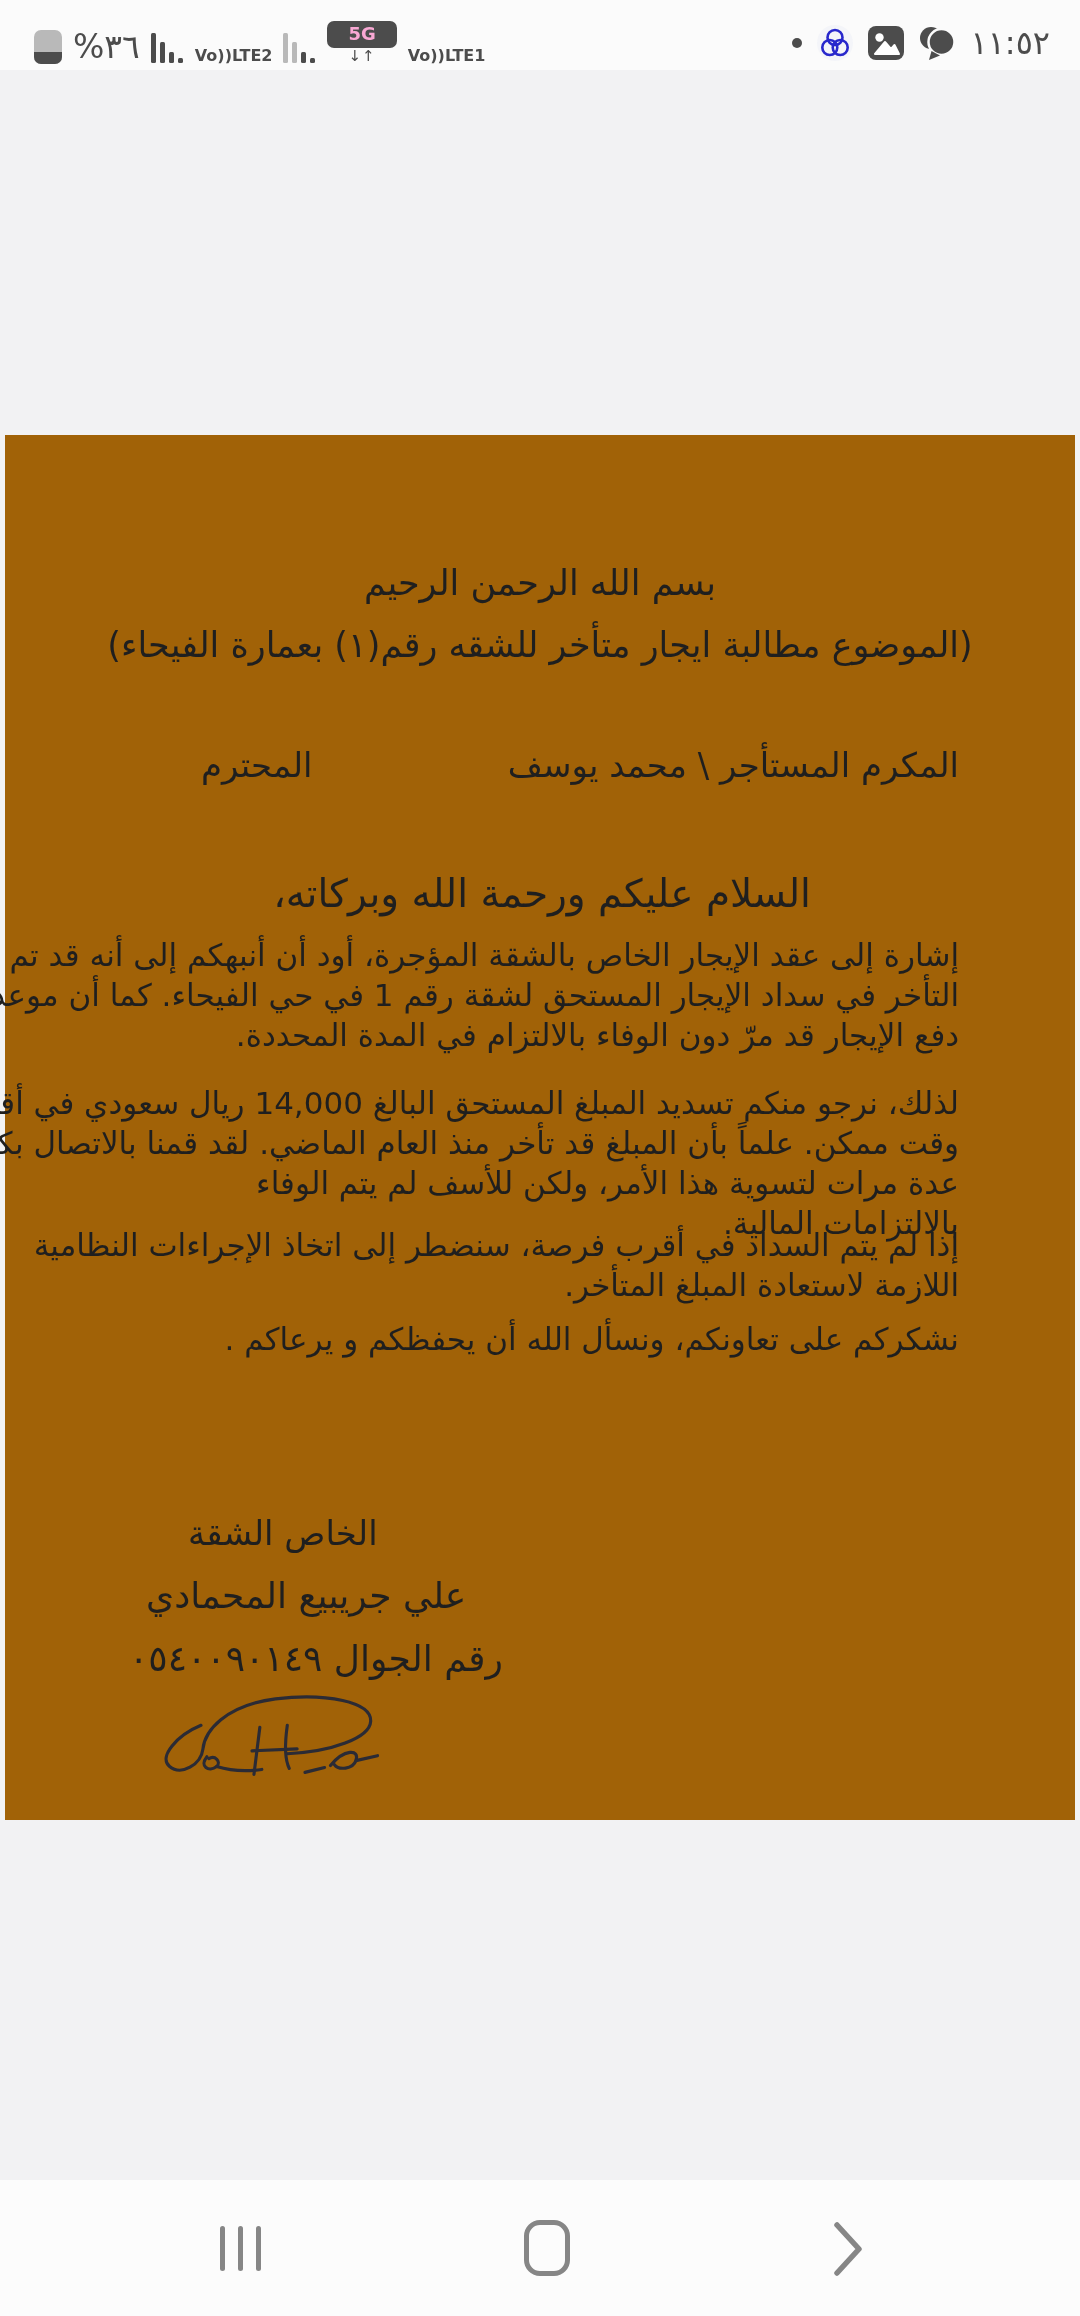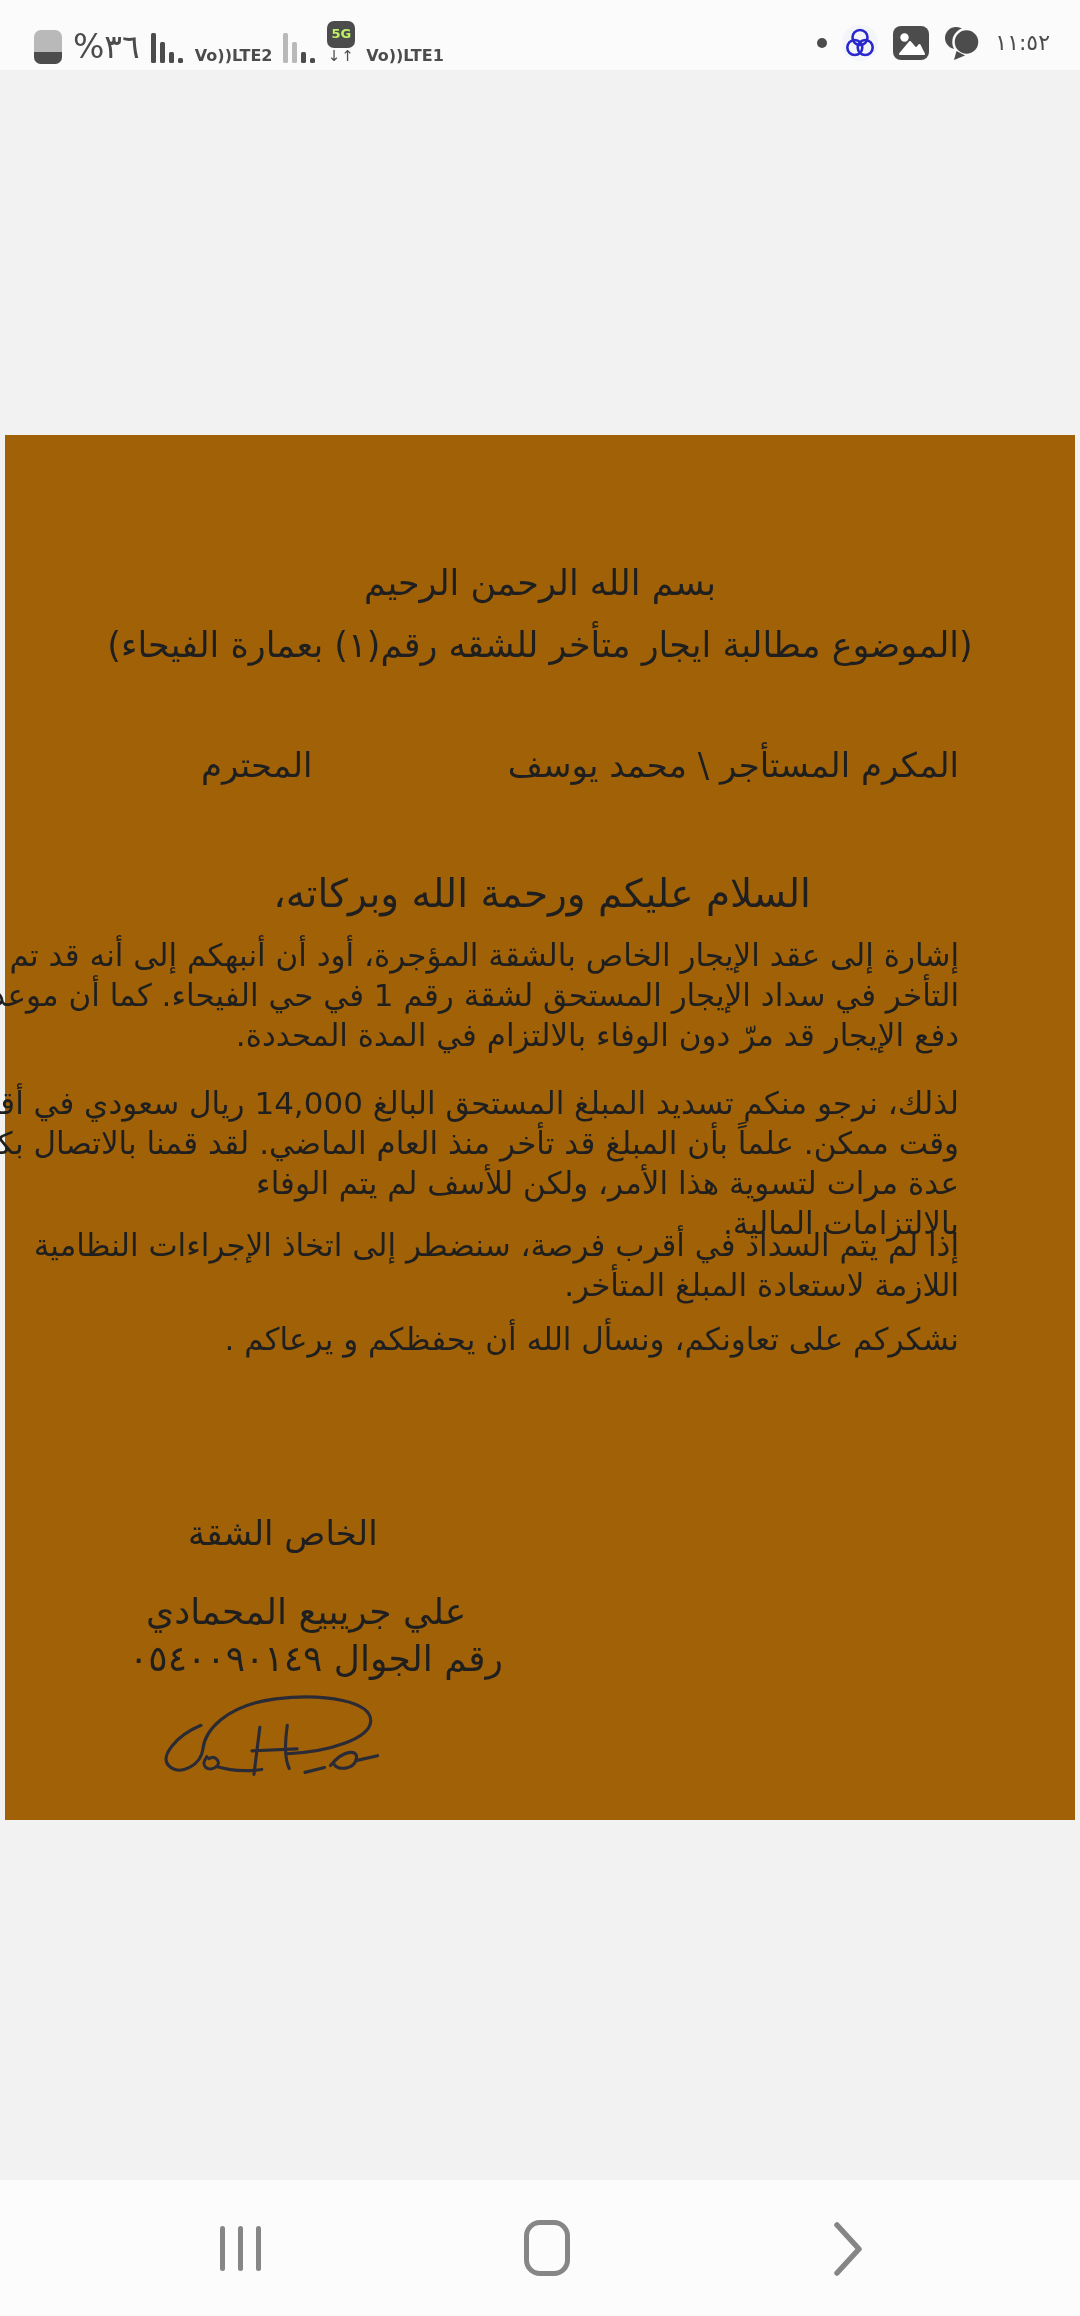--- a/index.html
+++ b/index.html
@@ -25,26 +25,26 @@
   .battery { position:relative; width:28px; height:34px; border-radius:7px;
     background:#b9b9b9; overflow:hidden; }
   .battery .fill { position:absolute; left:0; right:0; bottom:0; height:12px; background:#4c4c4c; }
 
   .pct { font-size:33px; line-height:34px; letter-spacing:-1px; }
 
   .carrier { display:flex; flex-direction:row; align-items:flex-start;
     font-size:16px; font-weight:bold; line-height:17px; }
 
   .fivegstack { display:flex; flex-direction:column; align-items:center; margin-top:-14px; }
-  .badge5g { background:#4c4c4c; color:#bef264; font-size:13px; font-weight:bold;
-    border-radius:7px; padding:1px 4px 3px; line-height:23px; }
+  .badge5g { background:#4c4c4c; color:#f9a8d4; font-size:18px; font-weight:bold;
+    border-radius:7px; padding:1px 21px 3px; line-height:23px; }
   .arrows { font-size:15px; line-height:16px; letter-spacing:1px; }
 
   .notifdot { width:10px; height:10px; border-radius:50%; background:#4c4c4c; }
-  .time { font-size:22px; line-height:36px; }
+  .time { font-size:32px; line-height:36px; }
 
   
   .page {
     position:absolute; left:5px; top:435px; width:1070px; height:1385px;
     background:#a16207; color:#1f1f1f;
   }
   .page [dir="rtl"] { unicode-bidi:embed; }
   .centerline { position:absolute; left:0; right:0; text-align:center; font-size:35px; }
   .addr-row { position:absolute; left:196px; right:116px; display:flex;
     justify-content:space-between; font-size:34px; direction:rtl; }
@@ -151,21 +151,21 @@
   </div>
 
   <div class="para" style="top:790px;">
     <div class="jl">إذا لم يتم السداد في أقرب فرصة، سنضطر إلى اتخاذ الإجراءات النظامية</div>
     <div class="jl-end">اللازمة لاستعادة المبلغ المتأخر.</div>
   </div>
 
   <div class="para jl-end" style="top:884px; text-align:right;">نشكركم على تعاونكم، ونسأل الله أن يحفظكم و يرعاكم .</div>
 
   <div class="sigline" style="left:183px; top:1078px; font-size:34px;">الخاص الشقة</div>
-  <div class="sigline" style="left:141px; top:1140px;margin-top:16px;">علي جريبيع المحمادي</div>
+  <div class="sigline" style="left:141px; top:1140px;">علي جريبيع المحمادي</div>
   <div class="sigline" style="left:124px; top:1203px;">رقم الجوال ٠٥٤٠٠٩٠١٤٩</div>
 
   <svg width="255" height="100" viewBox="0 0 260 100" style="position:absolute; left:145px; top:1256px;">
     <g fill="none" stroke="#2b2b35" stroke-width="3.2" stroke-linecap="round">
       <path d="M 52 34 C 28 44 8 66 20 76 C 32 86 52 74 54 58 C 56 40 76 14 128 7 C 180 1 226 10 225 30 C 224 47 185 61 140 63"></path>
       <path d="M 58 66 C 50 76 60 82 68 76 C 73 71 66 64 60 68"></path>
       <path d="M 68 76 C 84 81 100 81 114 79"></path>
       <path d="M 112 36 L 106 84"></path>
       <path d="M 104 60 L 150 58"></path>
       <path d="M 140 34 C 138 48 136 66 142 78"></path>

